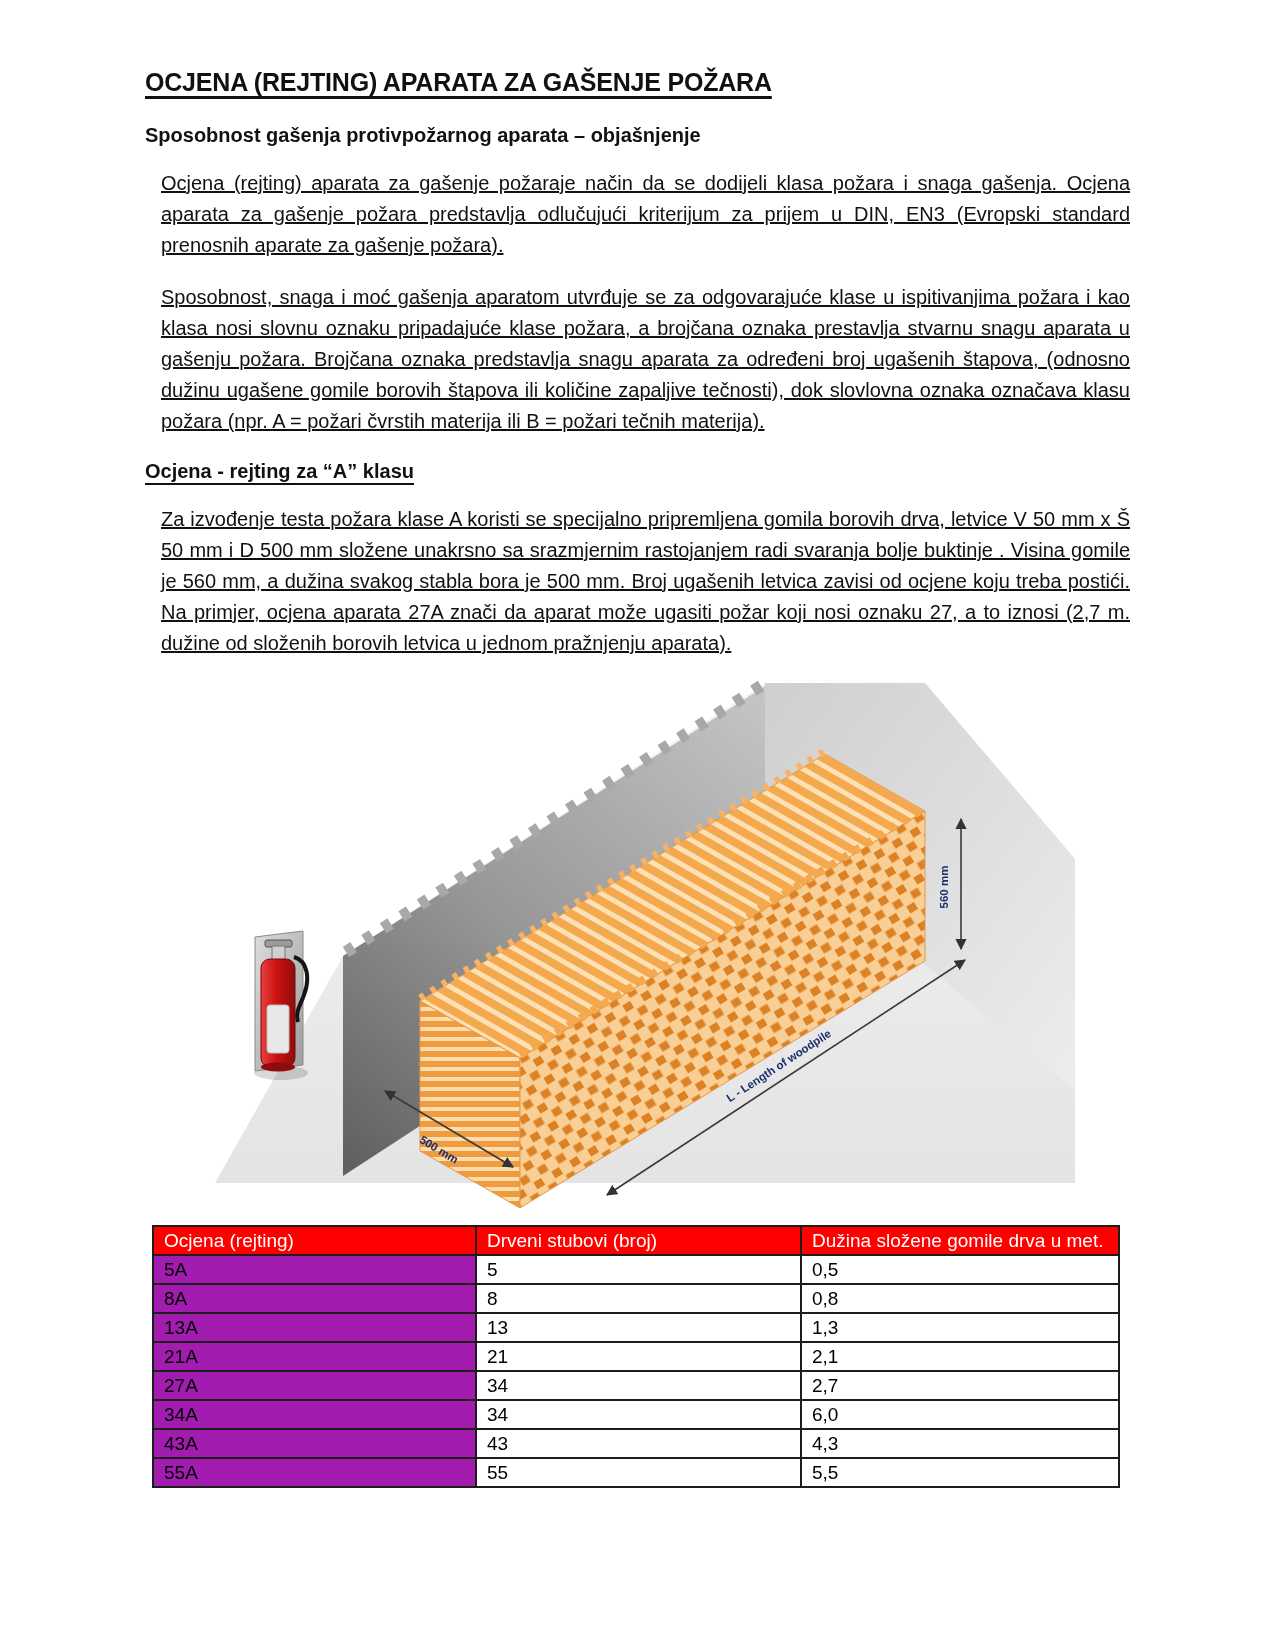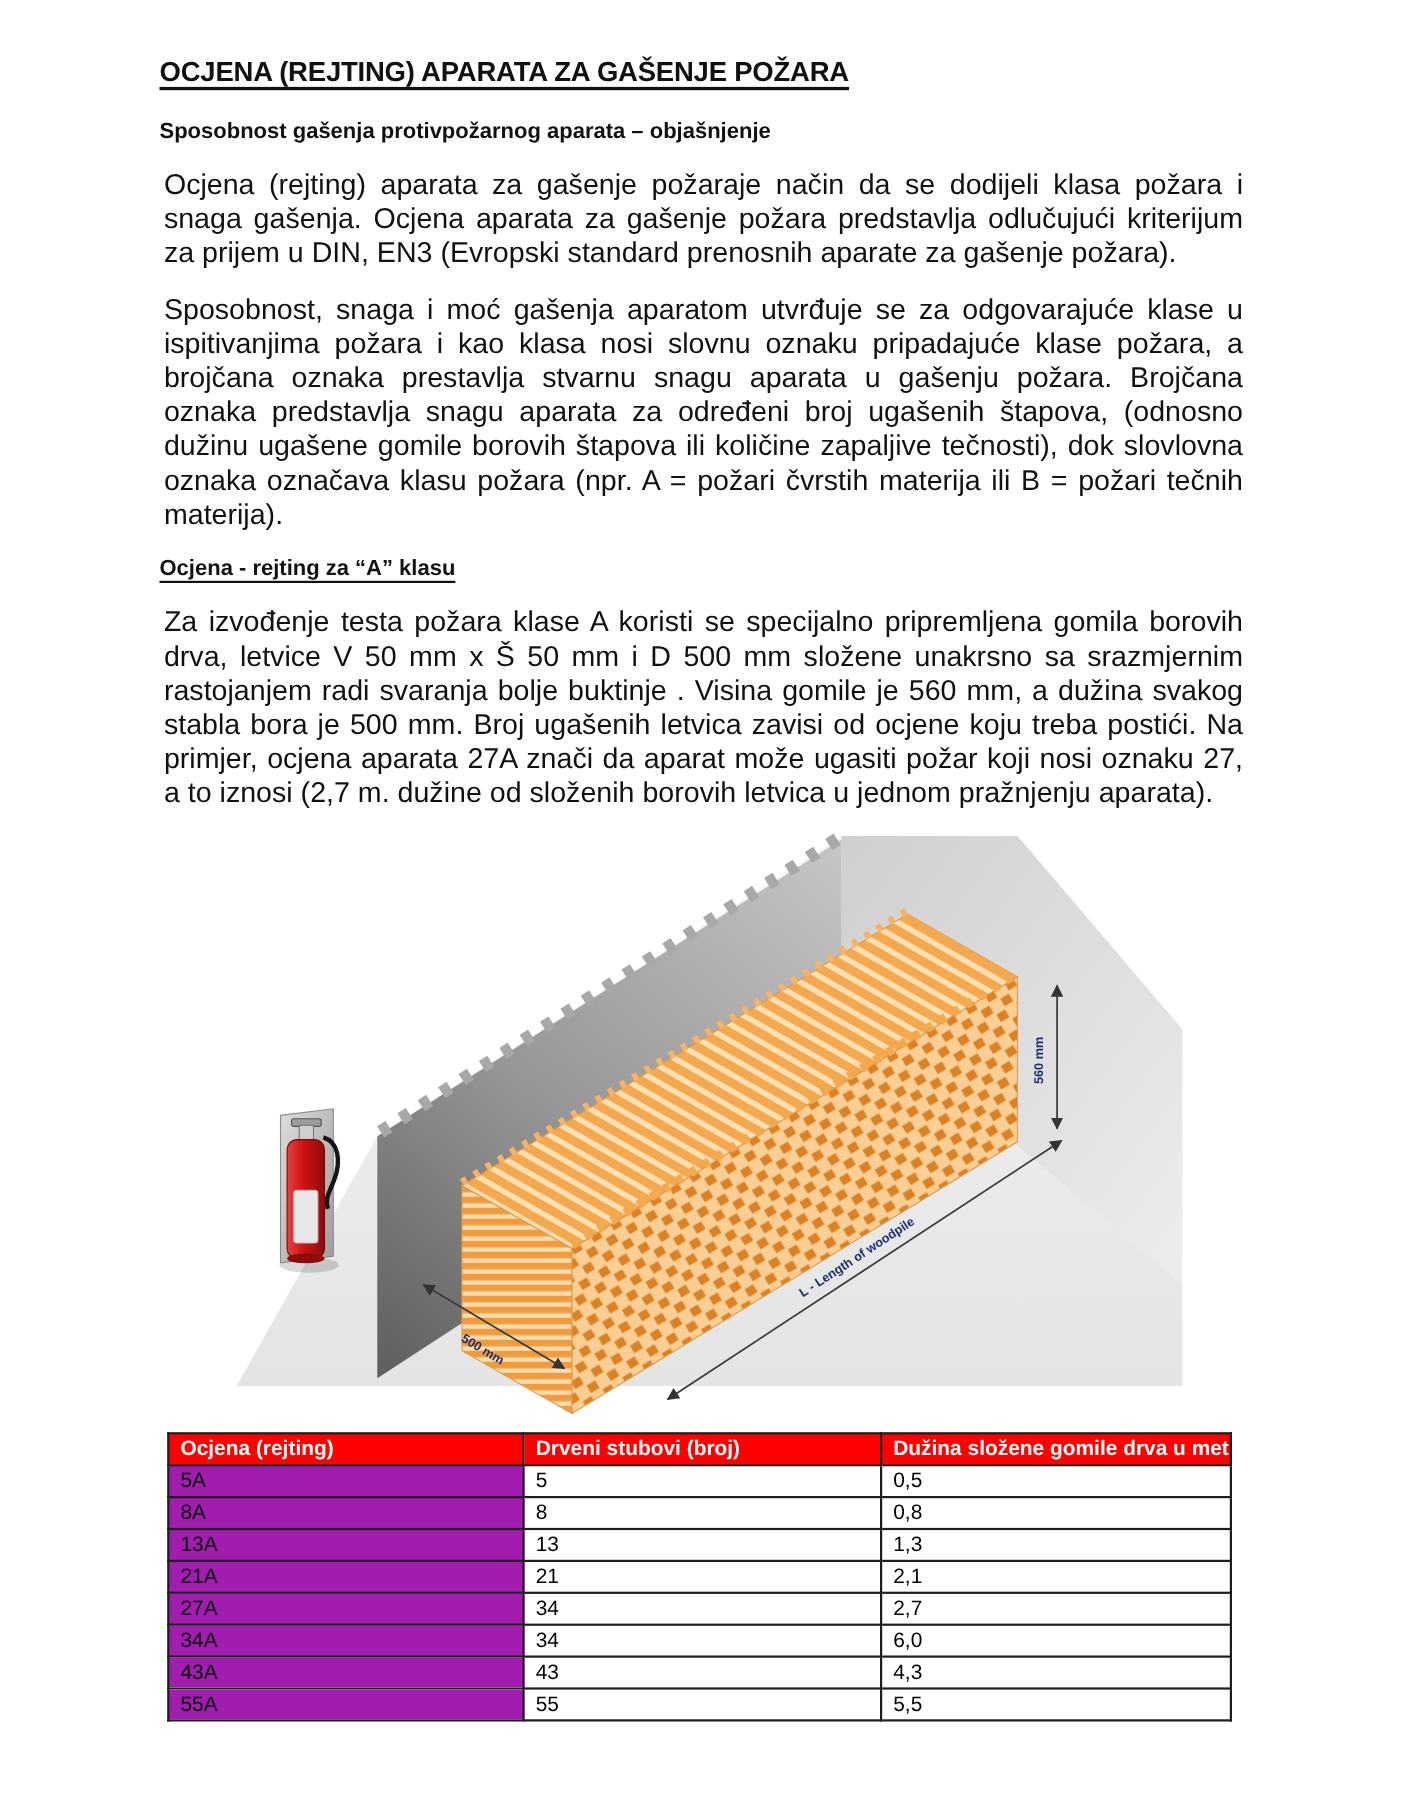--- a/index.html
+++ b/index.html
@@ -1,41 +1,41 @@
 <!DOCTYPE html>
 <html><head>
 <meta charset="utf-8">
 <style>
   html,body{margin:0;padding:0;}
   body{
     width:1275px;height:1650px;background:#ffffff;
     font-family:"Liberation Sans",sans-serif;color:#111;
     overflow:hidden;
   }
-  .content{padding:52px 145px 0 145px;}
+  .content{padding:68px 145px 0 145px;}
   .doc-title{
     font-size:25px;font-weight:bold;margin:0;
     text-decoration:underline;text-decoration-thickness:2.5px;text-underline-offset:5px;
     letter-spacing:-0.2px;
   }
   .doc-subtitle{font-size:20px;font-weight:bold;margin:27px 0 0 0;}
-  .para{font-size:26px;line-height:31px;text-align:justify;margin:21px 0 0 4px;}
+  .para{font-size:20px;line-height:31px;text-align:justify;margin:21px 0 0 16px;text-decoration:underline;}
   .section-heading{
     font-size:20px;font-weight:bold;margin:23px 0 0 0;display:inline-block;
     text-decoration:underline;text-decoration-thickness:2px;text-underline-offset:5px;
   }
   .figure{position:relative;height:548px;margin-top:2px;}
   .figure svg{position:absolute;left:70px;top:0;}
   .tablewrap{margin:16px 0 0 7px;}
   table.rating{border-collapse:collapse;table-layout:fixed;width:966px;font-size:19px;}
   table.rating th,table.rating td{
     border:2px solid #1d1d1d;text-align:left;padding:1px 4px 1px 10px;height:25px;
     overflow:hidden;white-space:nowrap;
   }
-  table.rating thead th{background:#fe0000;color:#ffffff;font-weight:bold;font-size:19px;}
+  table.rating thead th{background:#fe0000;color:#ffffff;font-weight:normal;font-size:19px;}
   table.rating td.c1{background:#a21caf;color:#000;}
   table.rating td{background:#ffffff;color:#000;}
 </style>
 </head>
 <body>
 
 <div class="content">
 
   <h1 class="doc-title">OCJENA (REJTING) APARATA ZA GAŠENJE POŽARA</h1>
 

